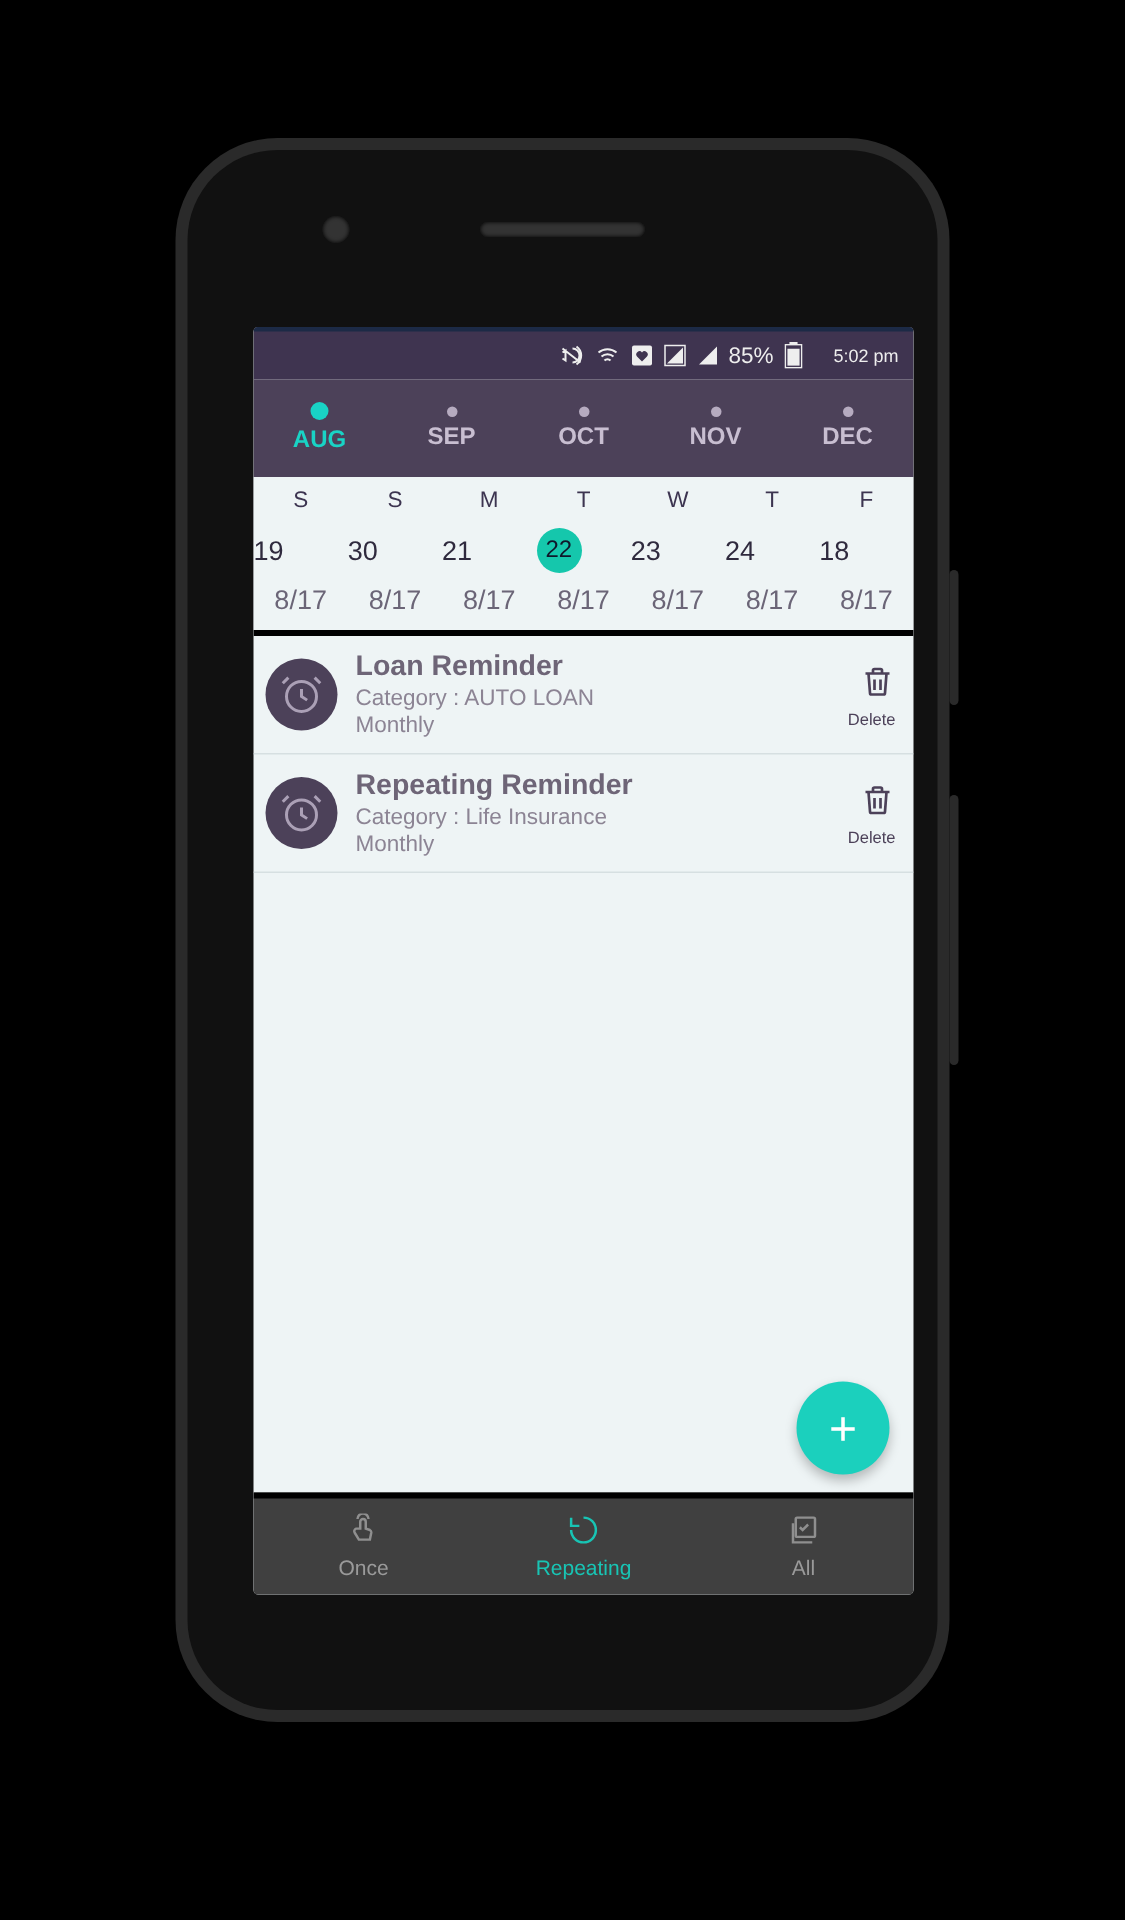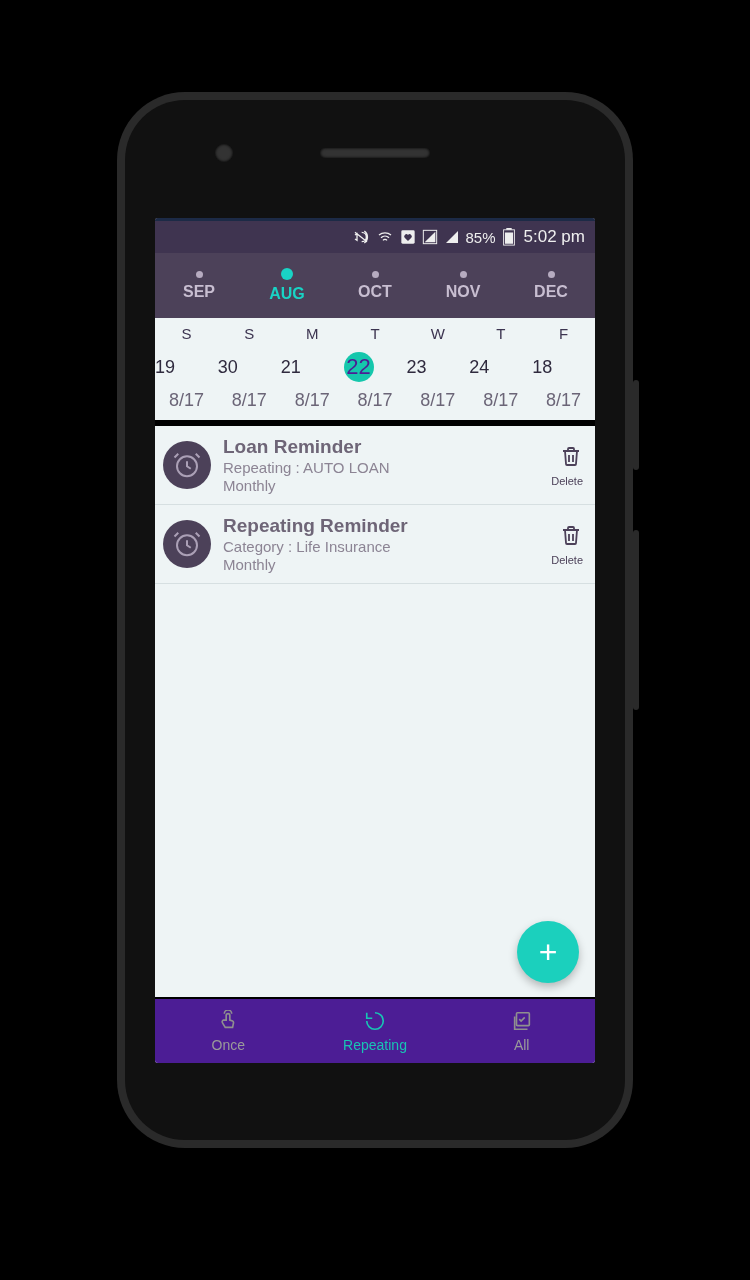--- a/index.html
+++ b/index.html
@@ -3,49 +3,49 @@
 <meta charset="utf-8">
 <style>
   html,body{margin:0;padding:0;background:#000;font-family:-apple-system,Helvetica,Arial,sans-serif;}
   body{width:750px;height:1280px;position:relative;}
   .phone{position:absolute;left:125px;top:100px;width:500px;height:1040px;border-radius:60px;background:#111;box-shadow:0 0 0 8px #2a2a2a,0 0 0 12px #000;}
   .speaker{position:absolute;top:48px;left:50%;transform:translateX(-50%);width:110px;height:10px;border-radius:6px;background:#333;box-shadow:inset 0 0 3px #000;}
   .cam{position:absolute;top:44px;left:90px;width:18px;height:18px;border-radius:50%;background:#333;box-shadow:inset 0 0 3px #000;}
   .sidebtn{position:absolute;right:-14px;width:6px;background:#2a2a2a;border-radius:3px;}
   .sidebtn.a{top:280px;height:90px;}
   .sidebtn.b{top:430px;height:180px;}
-  .screen{position:absolute;top:118px;left:30px;width:440px;height:845px;background:#eef4f5;border-radius:3px;overflow:hidden;}
+  .screen{position:absolute;top:118px;left:44px;width:440px;height:845px;background:#eef4f5;border-radius:3px;overflow:hidden;}
   .statusbar{height:32px;background:#3f3450;color:#eee;display:flex;align-items:center;justify-content:flex-end;padding:0 10px;font-size:15px;border-top:3px solid #1c2a46;}
   .statusbar .ic{margin-left:6px;display:inline-flex;align-items:center;}
   .months{height:65px;background:#4c4159;display:flex;}
   .month{flex:1;display:flex;flex-direction:column;align-items:center;justify-content:center;cursor:pointer;}
   .month .dot{width:7px;height:7px;border-radius:50%;background:#b6abc0;margin-bottom:5px;}
   .month.active .dot{width:12px;height:12px;background:#19d3c5;}
   .month .lbl{font-size:16px;font-weight:600;color:#c8bed1;}
   .month.active .lbl{color:#19d3c5;}
   .weekrow{height:26px;background:#eef4f5;display:flex;border-bottom:0;}
   .wcell{flex:1;display:flex;align-items:flex-end;justify-content:center;font-size:15px;color:#3c3450;padding-bottom:2px;}
   .dayrow{height:46px;background:#eef4f5;display:flex;}
   .dcell{flex:1;display:flex;align-items:center;font-size:18px;color:#2f2a3e;font-weight:500;cursor:pointer;}
-  .dcell .bubble{width:30px;height:30px;border-radius:50%;background:#15c7ac;color:#4c1d95;display:flex;align-items:center;justify-content:center;font-size:22px;}
+  .dcell .bubble{width:30px;height:30px;border-radius:50%;background:#15c7ac;color:#0f172a;display:flex;align-items:center;justify-content:center;font-size:16px;}
   .drow2{height:30px;background:#eef4f5;display:flex;}
   .d2{flex:1;display:flex;align-items:flex-start;justify-content:center;font-size:18px;color:#6b6577;}
-  .list{border-top:6px solid #000000;}
+  .list{border-top:4px solid #000000;}
   .item{display:flex;align-items:center;padding:10px 12px 10px 8px;border-bottom:1px solid #d6dfe1;}
   .clock{width:48px;height:48px;border-radius:50%;background:#4c4159;display:flex;align-items:center;justify-content:center;flex-shrink:0;}
   .clock svg{stroke:#aba0b6;}
   .body{flex:1;margin-left:12px;}
   .title{font-size:19px;font-weight:600;color:#6e6577;margin-bottom:1px;}
   .cat{font-size:15px;color:#8c8494;}
   .freq{font-size:15px;color:#8c8494;margin-top:1px;}
   .del{display:flex;flex-direction:column;align-items:flex-end;cursor:pointer;}
   .del svg{stroke:#4c4159;}
   .del .dl{font-size:11px;color:#4c4159;margin-top:2px;}
   .fab{position:absolute;right:16px;bottom:80px;width:62px;height:62px;border-radius:50%;background:#1bd0bd;display:flex;align-items:center;justify-content:center;box-shadow:0 4px 8px rgba(0,0,0,.25);cursor:pointer;color:#fff;font-size:32px;font-weight:300;}
-  .tabs{position:absolute;left:0;right:0;bottom:0;height:64px;background:#4c1d95;border-top:2px solid #000000;display:flex;}
+  .tabs{position:absolute;left:0;right:0;bottom:0;height:64px;background:#404040;border-top:4px solid #000000;display:flex;}
   .tab{flex:1;display:flex;flex-direction:column;align-items:center;justify-content:center;cursor:pointer;}
   .tab .tl{font-size:14px;color:#9a9a9a;margin-top:1px;}
   .tab.active .tl{color:#18c4b4;}
   .tab svg{stroke:#8f8f8f;}
   .tab.active svg{stroke:#18c4b4;}
 </style>
 </head>
 <body>
 
 <div class="phone">
@@ -85,31 +85,31 @@
           </svg>
       </span>
       <span class="ic">85%</span>
       <span class="ic">
         <svg width="14" height="18" viewBox="0 0 14 20">
             <rect x="4" y="0" width="6" height="2" fill="#eee"></rect>
             <rect x="1" y="2" width="12" height="17" fill="none" stroke="#eee"></rect>
             <rect x="2.5" y="5" width="9" height="12.5" fill="#eee"></rect>
           </svg>
       </span>
-      <span class="ic" style="margin-left:8px;font-size:17px;">5:02 pm</span>
+      <span class="ic" style="margin-left:20px;font-size:12px;">5:02 pm</span>
     </div>
 
     <div class="months">
+      <div class="month active">
+          <span class="dot"></span>
+          <span class="lbl">AUG</span>
+        </div>
       <div class="month">
           <span class="dot"></span>
           <span class="lbl">SEP</span>
-        </div>
-      <div class="month active">
-          <span class="dot"></span>
-          <span class="lbl">AUG</span>
         </div>
       <div class="month">
           <span class="dot"></span>
           <span class="lbl">OCT</span>
         </div>
       <div class="month">
           <span class="dot"></span>
           <span class="lbl">NOV</span>
         </div>
       <div class="month">
@@ -165,21 +165,21 @@
     <div class="list">
       <div class="item">
         <div class="clock">
           <svg width="30" height="30" viewBox="0 0 24 24" fill="none" stroke-width="1.6">
               <circle cx="12" cy="13" r="8"></circle>
               <path d="M12 9v4l3 2M5 3L2 6M19 3l3 3"></path>
             </svg>
         </div>
         <div class="body">
           <div class="title">Loan Reminder</div>
-          <div class="cat">Repeating : AUTO LOAN</div>
+          <div class="cat">Category : AUTO LOAN</div>
           <div class="freq">Monthly</div>
         </div>
         <div class="del">
           <span>
             <svg width="24" height="26" viewBox="0 0 24 24" fill="none" stroke-width="1.8">
                 <path d="M4 7h16M9 7V5a1 1 0 011-1h4a1 1 0 011 1v2M6 7l1 13a1 1 0 001 1h8a1 1 0 001-1l1-13M10 11v7M14 11v7"></path>
               </svg>
           </span>
           <span class="dl">Delete</span>
         </div>

